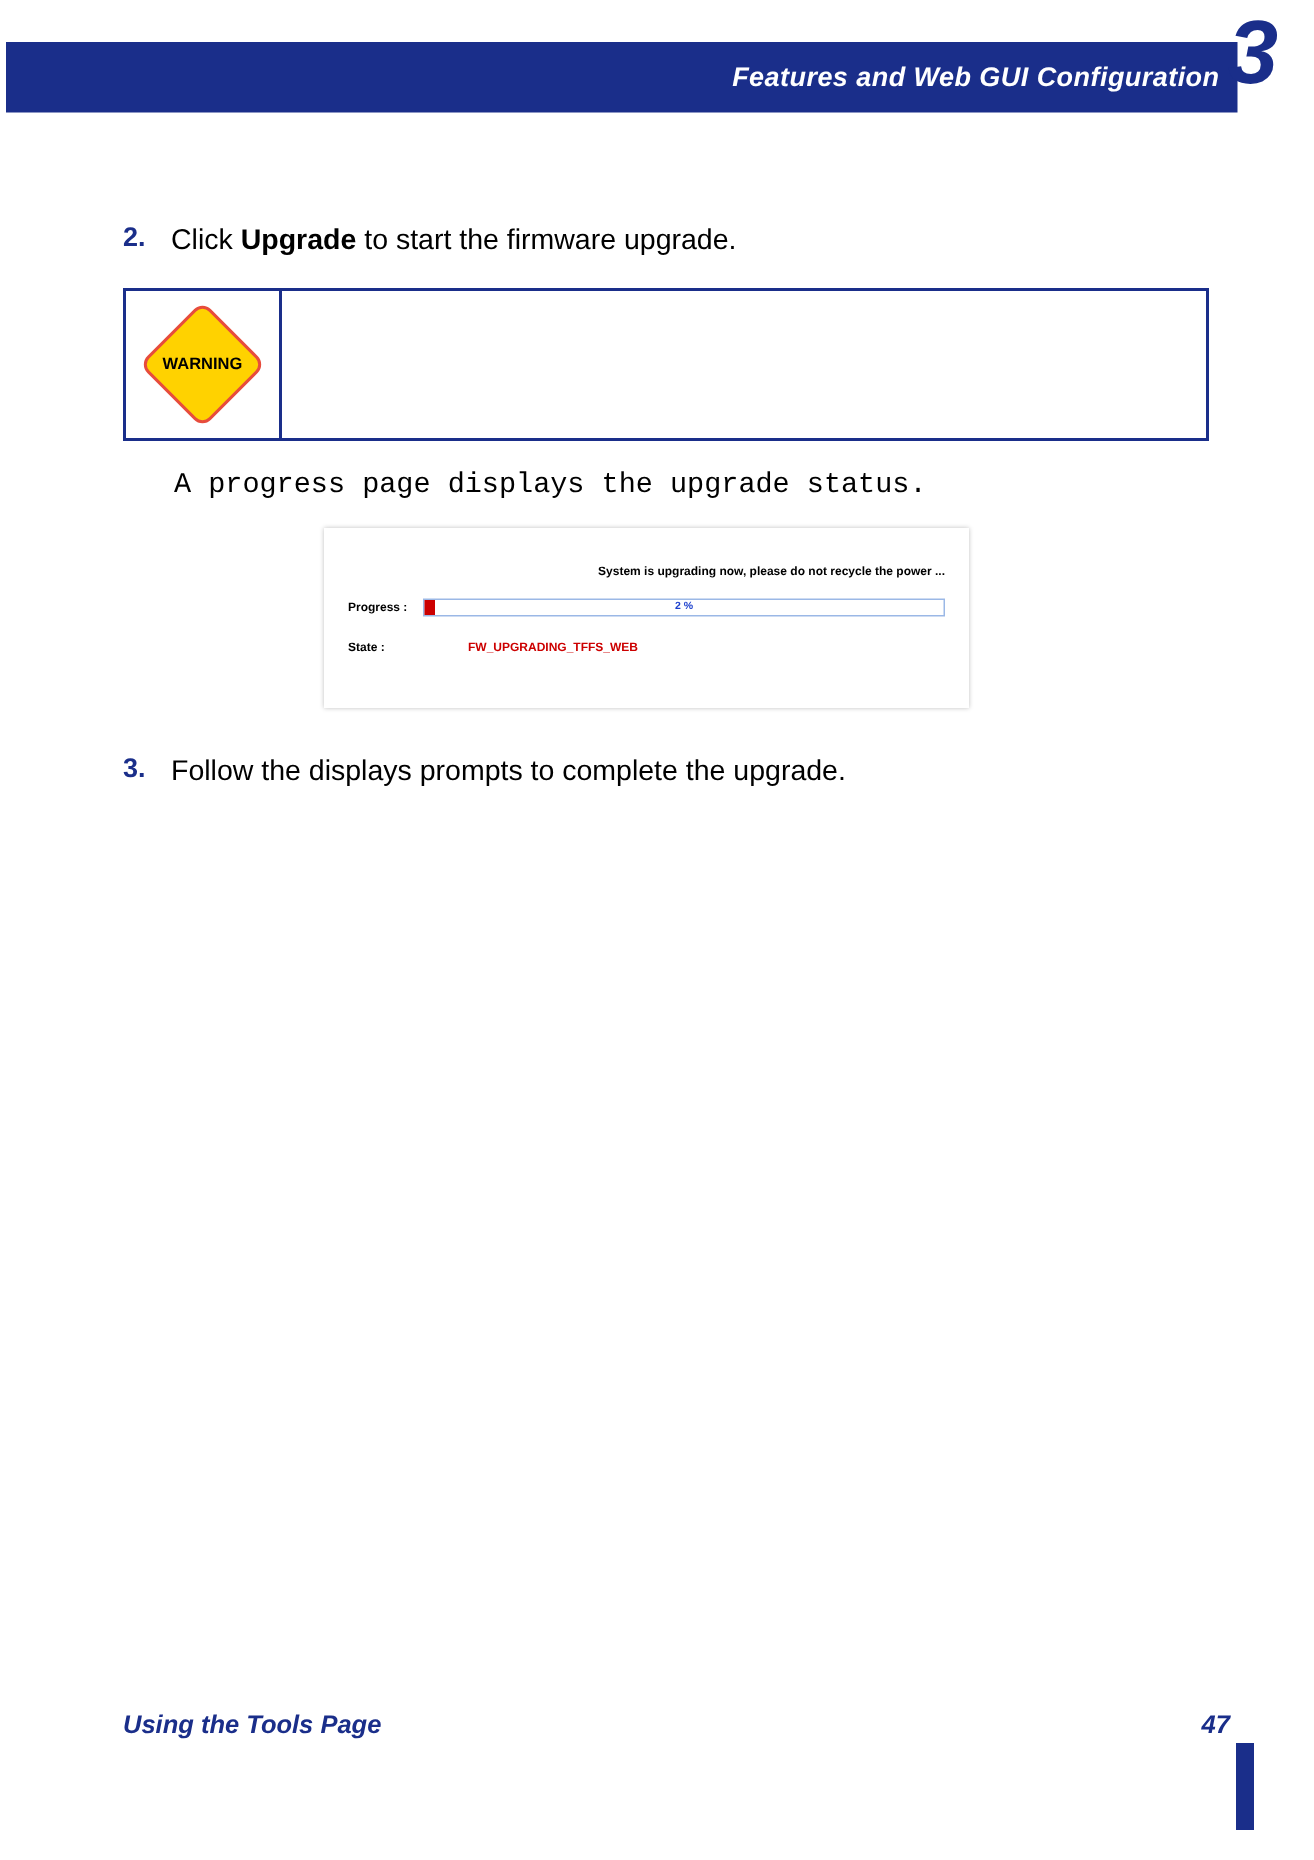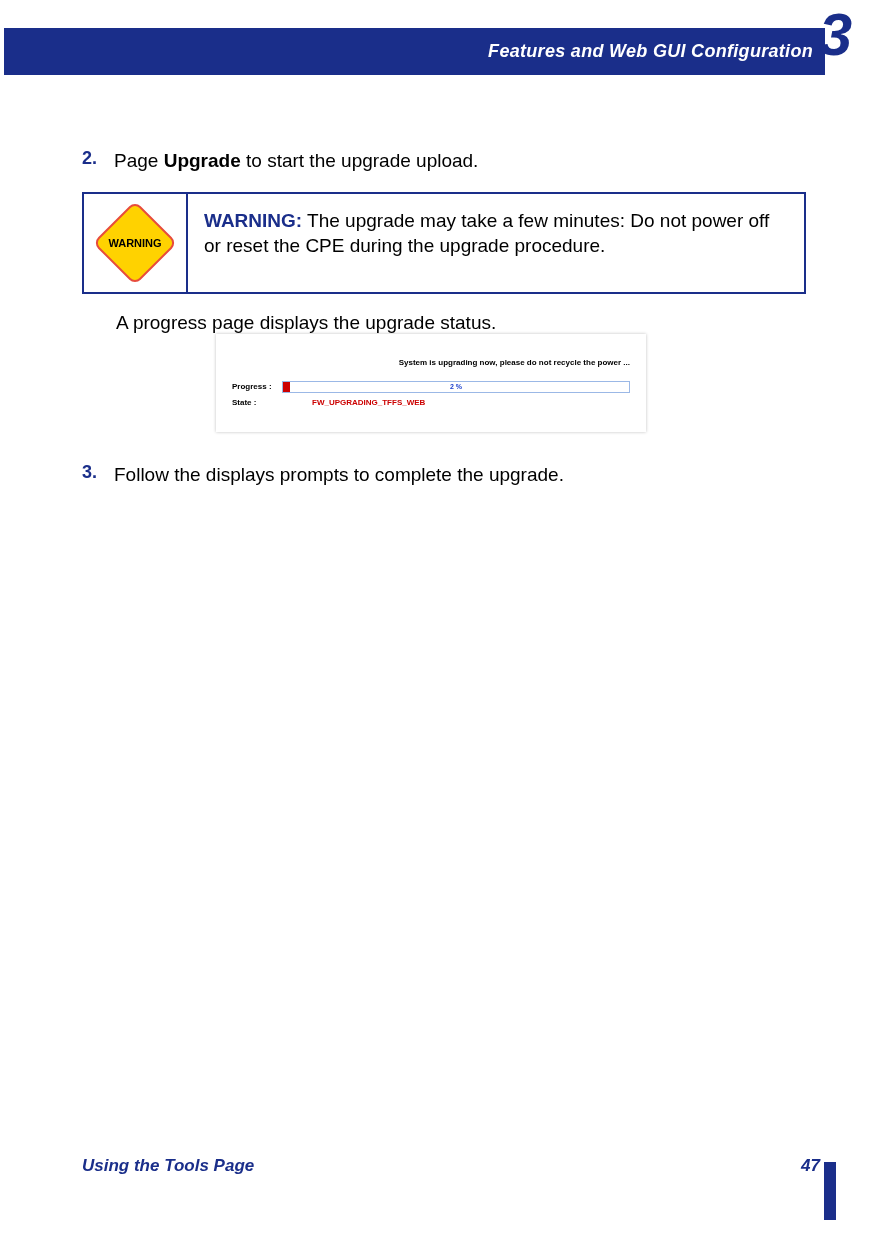--- a/index.html
+++ b/index.html
@@ -113,20 +113,22 @@
     line-height: 1.35;
   }
   .warn-label {
     color: #1a2e8a;
     font-weight: bold;
   }
 
   .caption {
     margin-left: 34px;
     font-size: 19px;
+    margin-bottom: 18px;
+    font-family: Liberation Mono, monospace;
   }
 
   
   .progress-shot {
     width: 430px;
     margin: 0 0 30px 134px;
     padding: 24px 16px 20px 16px;
     box-shadow: 0 0 3px rgba(0,0,0,0.25);
     background: #fff;
     font-family: Arial, sans-serif;
@@ -134,21 +136,21 @@
   .ps-msg {
     text-align: right;
     font-size: 8px;
     font-weight: bold;
     color: #000;
     margin-bottom: 14px;
   }
   .ps-row {
     display: flex;
     align-items: center;
-    margin-bottom: 5px;
+    margin-bottom: 16px;
   }
   .ps-label {
     font-size: 8px;
     font-weight: bold;
     width: 50px;
     text-align: left;
   }
   .ps-bar-wrap {
     flex: 1;
     height: 12px;
@@ -175,21 +177,21 @@
     font-size: 8px;
     color: #cc0000;
     font-weight: bold;
     margin-left: 10px;
     padding-left: 20px;
   }
 
   
   .footer {
     position: absolute;
-    bottom: 64px;
+    bottom: 80px;
     left: 82px;
     right: 56px;
     display: flex;
     justify-content: space-between;
     color: #1a2e8a;
     font-style: italic;
     font-weight: 900;
     font-size: 17px;
   }
   .footer-bar {
@@ -207,33 +209,30 @@
 <div class="header-band">
   <span class="header-title">Features and Web GUI Configuration</span>
 </div>
 <div class="chapter-number">3</div>
 
 <div class="content">
 
   <div class="step">
     <div class="step-num">2.</div>
     <div class="step-text">
-      <span>Page </span><b>Upgrade</b><span> to start the upgrade upload.</span>
+      <span>Click </span><b>Upgrade</b><span> to start the firmware upgrade.</span>
     </div>
   </div>
 
   <div class="warning-box">
     <div class="warning-icon-cell">
       <div class="diamond-outer">
         <div class="diamond"></div>
         <div class="diamond-text">WARNING</div>
       </div>
-    </div>
-    <div class="warning-text-cell">
-      <span class="warn-label">WARNING:</span><span> The upgrade may take a few minutes: Do not power off or reset the CPE during the upgrade procedure.</span>
     </div>
   </div>
 
   <div class="caption">A progress page displays the upgrade status.</div>
 
   <div class="progress-shot">
     <div class="ps-msg">System is upgrading now, please do not recycle the power ...</div>
     <div class="ps-row">
       <div class="ps-label">Progress :</div>
       <div class="ps-bar-wrap">

